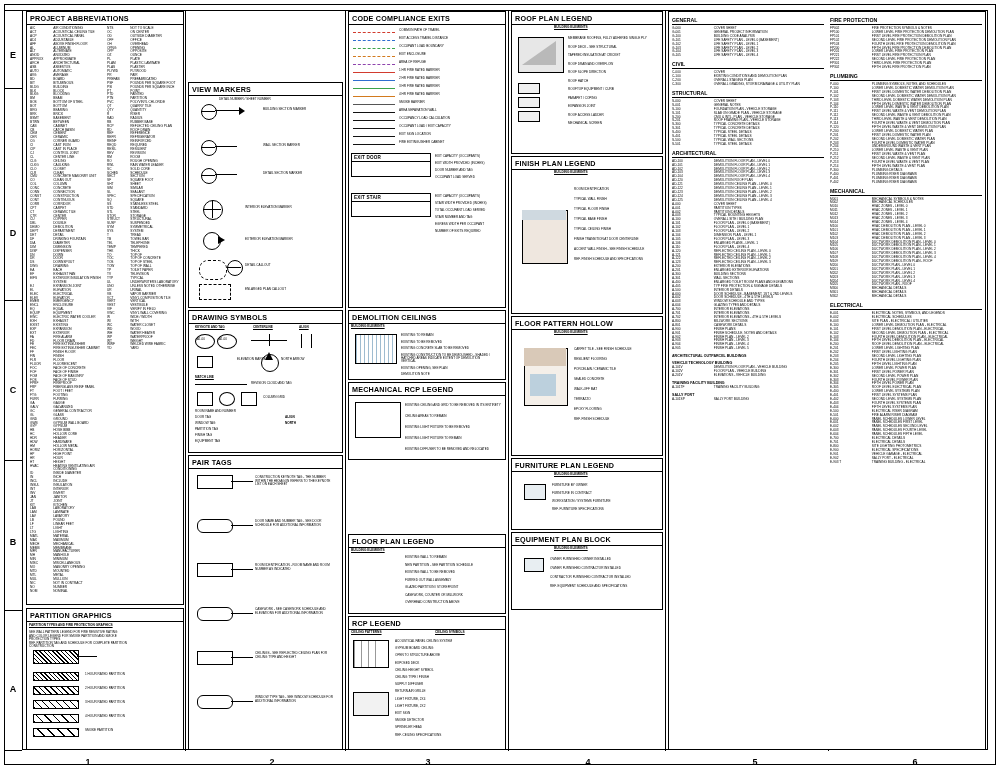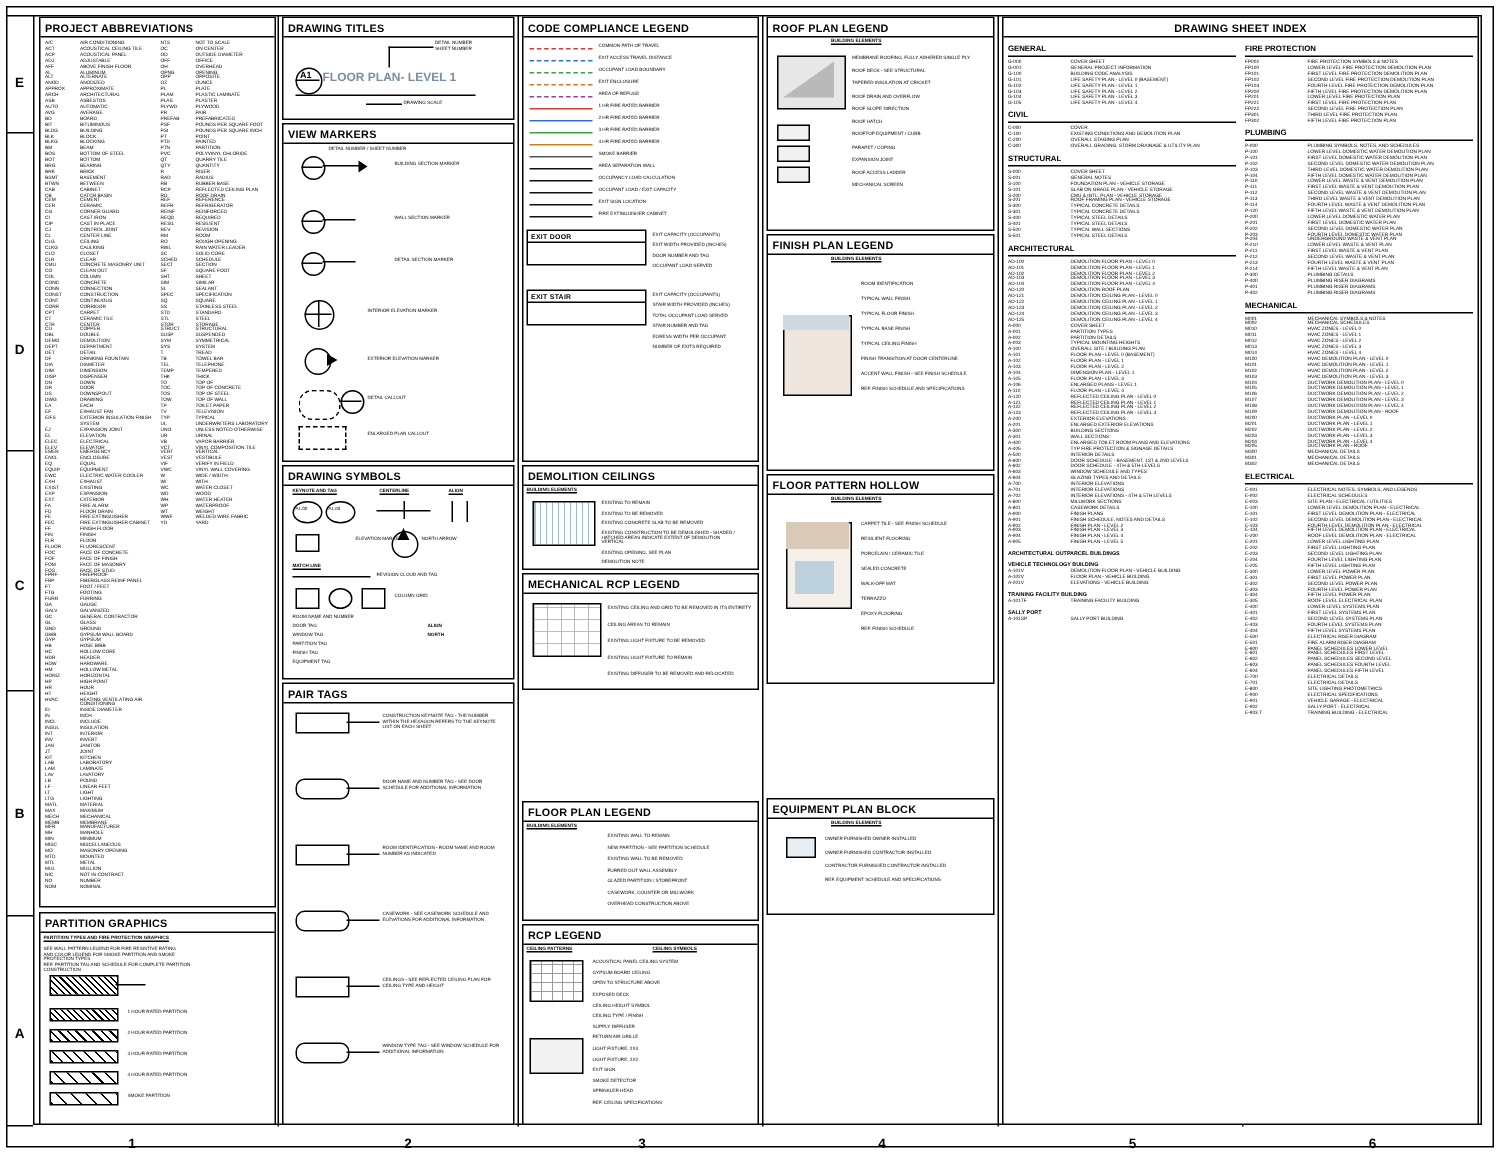--- a/index.html
+++ b/index.html
@@ -1008,36 +1008,20 @@
           <div style="position: absolute; left: 6px; top: 78px; width: 44px; height: 7px; border: 0.6px solid rgb(0, 0, 0); background: repeating-linear-gradient(45deg, rgb(0, 0, 0) 0px, rgb(0, 0, 0) 1px, rgb(255, 255, 255) 1px, rgb(255, 255, 255) 5px);"></div>
           <div class="lbl" style="left: 58px; top: 79px;">3 HOUR RATED PARTITION</div>
           <div style="position: absolute; left: 6px; top: 92px; width: 44px; height: 7px; border: 0.6px solid rgb(0, 0, 0); background: repeating-linear-gradient(45deg, rgb(0, 0, 0) 0px, rgb(0, 0, 0) 1px, rgb(255, 255, 255) 1px, rgb(255, 255, 255) 6px);"></div>
           <div class="lbl" style="left: 58px; top: 93px;">4 HOUR RATED PARTITION</div>
           <div style="position: absolute; left: 6px; top: 106px; width: 44px; height: 7px; border: 0.6px solid rgb(0, 0, 0); background: repeating-linear-gradient(45deg, rgb(0, 0, 0) 0px, rgb(0, 0, 0) 1px, rgb(255, 255, 255) 1px, rgb(255, 255, 255) 7px);"></div>
           <div class="lbl" style="left: 58px; top: 107px;">SMOKE PARTITION</div>
         </div>
     </div>
   </div>
 
-  <div class="panel" style="left:188px;top:11px;width:155px;height:69px;">
-    <div class="ptitle">DRAWING TITLES</div>
-    <div class="pbody" style="height:51px;position:relative;">
-      <div class="cir" style="left:8px;top:20px;width:16px;height:16px;"></div>
-      <div class="bubbleA" style="position:absolute;left:11px;top:23px;font-size:6px;">A1</div>
-      <div class="ln" style="left:8px;top:28px;width:16px;height:.6px;"></div>
-      <div style="position:absolute;left:26px;top:22px;font-size:8px;color:#7a8f9e;font-weight:bold;">FLOOR PLAN- LEVEL 1</div>
-      <div class="ln" style="left:8px;top:38px;width:120px;height:1.2px;"></div>
-      <div class="leadv" style="left:70px;top:6px;height:14px;"></div>
-      <div class="lead" style="left:70px;top:6px;width:30px;"></div>
-      <div class="lbl" style="left:101px;top:2px;">DETAIL NUMBER</div>
-      <div class="lbl" style="left:101px;top:6px;">SHEET NUMBER</div>
-      <div class="lead" style="left:55px;top:44px;width:24px;"></div>
-      <div class="lbl" style="left:80px;top:42px;">DRAWING SCALE</div>
-    </div>
-  </div>
 
   <div class="panel" style="left:188px;top:82px;width:155px;height:226px;">
     <div class="ptitle">VIEW MARKERS</div>
     <div class="pbody" style="height:208px;position:relative;">
 
       <div class="cir" style="left:12px;top:8px;width:14px;height:14px;"></div>
       <div class="ln" style="left:12px;top:15px;width:14px;height:.6px;"></div>
       <div class="ln" style="left:26px;top:14px;width:26px;height:1.2px;"></div>
       <div class="tri" style="left:50px;top:11px;border-top:4px solid transparent;border-bottom:4px solid transparent;border-left:6px solid #000;"></div>
       <div class="lbl" style="left:74px;top:12px;">BUILDING SECTION MARKER</div>
@@ -1135,21 +1119,21 @@
         <div style="position: absolute; left: 8px; top: 182px; width: 34px; height: 12px; border: 0.7px solid rgb(0, 0, 0); border-radius: 0px;"></div>
         <div class="lead" style="left: 42px; top: 188px; width: 22px;"></div>
         <div class="lbl" style="left: 66px; top: 183px; width: 82px;">CEILINGS - SEE REFLECTED CEILING PLAN FOR CEILING TYPE AND HEIGHT</div>
         <div style="position: absolute; left: 8px; top: 226px; width: 34px; height: 12px; border: 0.7px solid rgb(0, 0, 0); border-radius: 6px;"></div>
         <div class="lead" style="left: 42px; top: 232px; width: 22px;"></div>
         <div class="lbl" style="left: 66px; top: 227px; width: 82px;">WINDOW TYPE TAG - SEE WINDOW SCHEDULE FOR ADDITIONAL INFORMATION</div>
       </div>
   </div>
 
   <div class="panel" style="left:348px;top:11px;width:158px;height:297px;">
-    <div class="ptitle">CODE COMPLIANCE LEGEND</div>
+    <div class="ptitle">CODE COMPLIANCE EXITS</div>
     <div class="pbody" style="height:279px;position:relative;">
       <div id="ccl-lines">
           <div style="position: absolute; left: 4px; top: 7px; width: 42px; height: 0px; border-top: 1.1px dashed rgb(210, 59, 46);"></div>
           <div class="lbl" style="left: 50px; top: 4px;">COMMON PATH OF TRAVEL</div>
           <div style="position: absolute; left: 4px; top: 15px; width: 42px; height: 0px; border-top: 1.1px dashed rgb(47, 111, 208);"></div>
           <div class="lbl" style="left: 50px; top: 12px;">EXIT ACCESS TRAVEL DISTANCE</div>
           <div style="position: absolute; left: 4px; top: 23px; width: 42px; height: 0px; border-top: 1.1px dashed rgb(58, 163, 74);"></div>
           <div class="lbl" style="left: 50px; top: 20px;">OCCUPANT LOAD BOUNDARY</div>
           <div style="position: absolute; left: 4px; top: 31px; width: 42px; height: 0px; border-top: 1.1px dashed rgb(210, 122, 30);"></div>
           <div class="lbl" style="left: 50px; top: 28px;">EXIT ENCLOSURE</div>
@@ -1333,37 +1317,49 @@
           <div class="lbl" style="left: 62px; top: 38px; width: 84px;">PORCELAIN / CERAMIC TILE</div>
           <div class="lbl" style="left: 62px; top: 48px; width: 84px;">SEALED CONCRETE</div>
           <div class="lbl" style="left: 62px; top: 58px; width: 84px;">WALK-OFF MAT</div>
           <div class="lbl" style="left: 62px; top: 68px; width: 84px;">TERRAZZO</div>
           <div class="lbl" style="left: 62px; top: 78px; width: 84px;">EPOXY FLOORING</div>
           <div class="lbl" style="left: 62px; top: 88px; width: 84px;">REF. FINISH SCHEDULE</div>
         </div>
     </div>
   </div>
 
+  <div class="panel" style="left:511px;top:458px;width:152px;height:72px;">
+    <div class="ptitle">FURNITURE PLAN LEGEND</div>
+    <div class="pbody" style="height:54px;position:relative;">
+      <div class="lblb" style="left:42px;top:1px;font-size:3.2px;text-decoration:underline;">BUILDING ELEMENTS</div>
+      <div style="position:absolute;left:12px;top:12px;width:20px;height:14px;border:.7px solid #000;background:#e8eef2;"></div>
+      <div id="furn-items">
+          <div class="lbl" style="left: 40px; top: 12px; width: 104px;">FURNITURE BY OWNER</div>
+          <div class="lbl" style="left: 40px; top: 20px; width: 104px;">FURNITURE IN CONTRACT</div>
+          <div class="lbl" style="left: 40px; top: 28px; width: 104px;">WORKSTATION / SYSTEMS FURNITURE</div>
+          <div class="lbl" style="left: 40px; top: 36px; width: 104px;">REF. FURNITURE SPECIFICATIONS</div>
+        </div>
+    </div>
+  </div>
 
   <div class="panel" style="left:511px;top:532px;width:152px;height:78px;">
     <div class="ptitle">EQUIPMENT PLAN BLOCK</div>
     <div class="pbody" style="height:60px;position:relative;">
       <div class="lblb" style="left:42px;top:1px;font-size:3.2px;text-decoration:underline;">BUILDING ELEMENTS</div>
       <div style="position:absolute;left:12px;top:12px;width:18px;height:12px;border:.7px solid #000;background:#e8eef2;"></div>
       <div id="equip-items">
           <div class="lbl" style="left: 38px; top: 12px; width: 108px;">OWNER FURNISHED OWNER INSTALLED</div>
           <div class="lbl" style="left: 38px; top: 21px; width: 108px;">OWNER FURNISHED CONTRACTOR INSTALLED</div>
           <div class="lbl" style="left: 38px; top: 30px; width: 108px;">CONTRACTOR FURNISHED CONTRACTOR INSTALLED</div>
           <div class="lbl" style="left: 38px; top: 39px; width: 108px;">REF. EQUIPMENT SCHEDULE AND SPECIFICATIONS</div>
         </div>
     </div>
   </div>
 
   <div class="panel" style="left:668px;top:11px;width:318px;height:739px;">
-    <div class="ptitle" style="text-align:center;">DRAWING SHEET INDEX</div>
     <div class="pbody" style="height:720px;display:flex;gap:6px;">
       <div style="width:50%;" id="idx-col1">
           <div class="sub">GENERAL</div>
           <div class="row tiny" style="display: flex; gap: 3px;">
             <div style="width: 26%;">G-000</div>
             <div style="width: 74%;">COVER SHEET</div>
           </div>
           <div class="row tiny" style="display: flex; gap: 3px;">
             <div style="width: 26%;">G-001</div>
             <div style="width: 74%;">GENERAL PROJECT INFORMATION</div>

